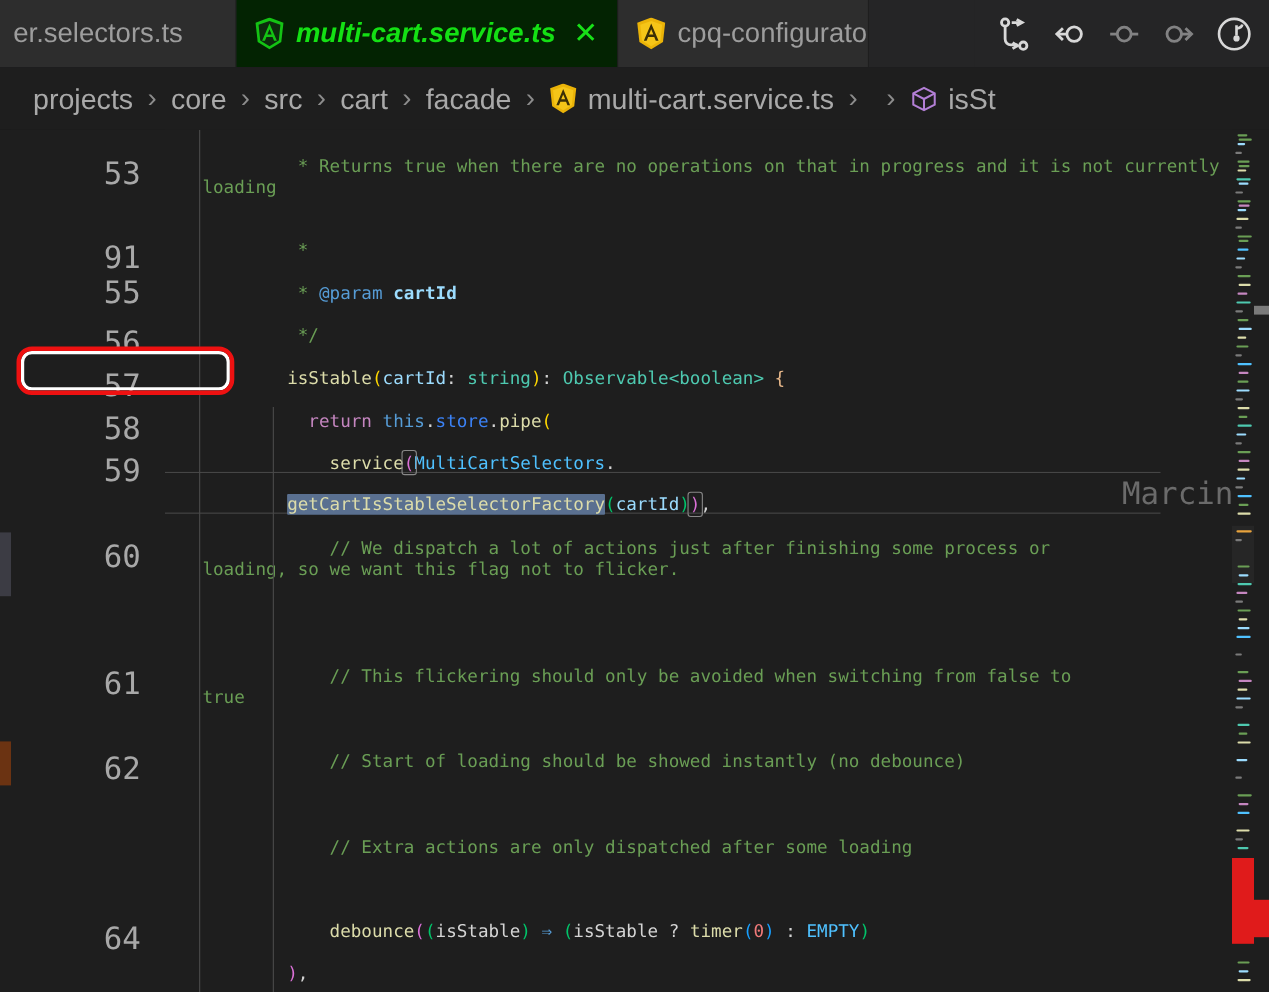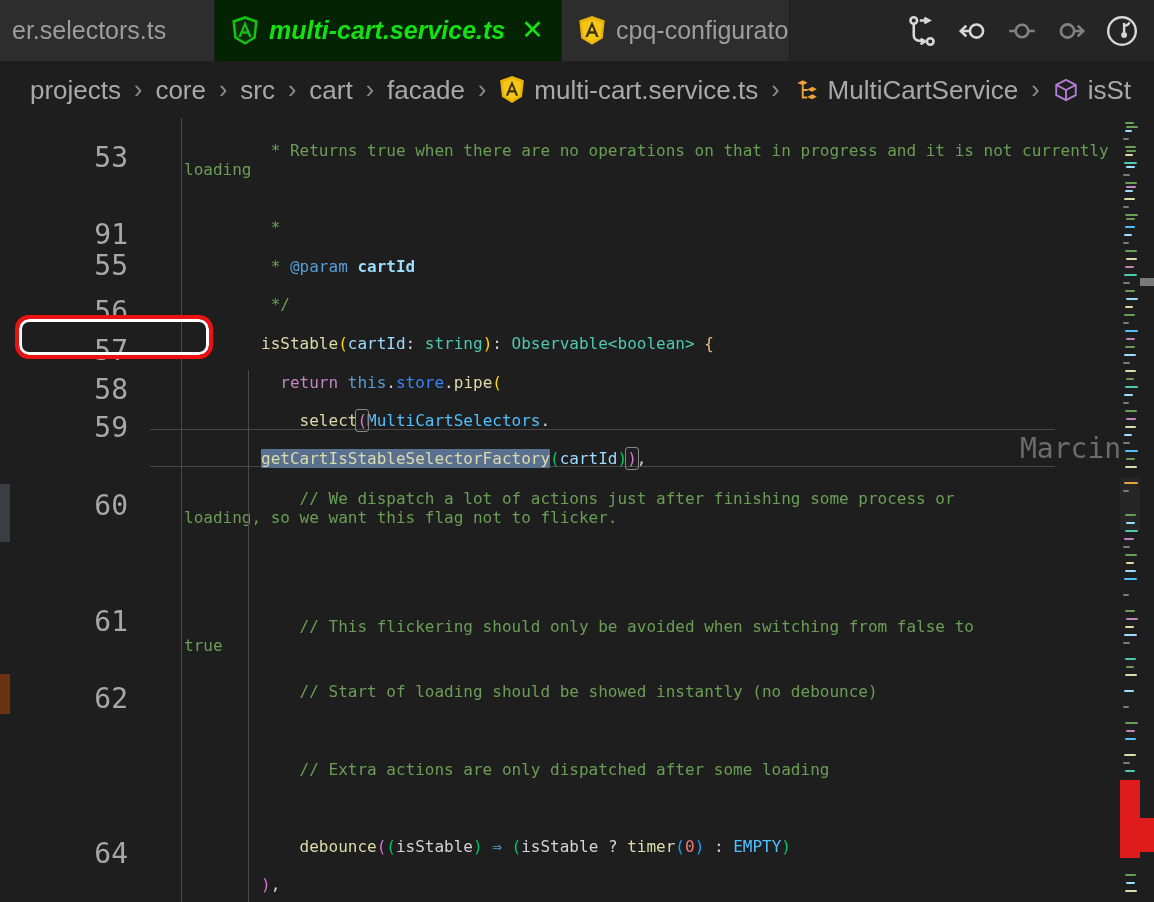--- a/index.html
+++ b/index.html
@@ -357,31 +357,20 @@
     <span class="crumb">
       <svg class="crumb-icon" viewBox="0 0 24 26">
         <path d="M12 0 L23 4 L21.3 19.2 L12 25 L2.7 19.2 L1 4 Z" fill="#eab308"></path>
         <path d="M12 2.6 L20.6 5.7 L19.3 18 L12 22.6 L4.7 18 L3.4 5.7 Z" fill="#f5c518"></path>
         <path d="M12 4.6 L17.8 18.3 L15.6 18.3 L14.4 15.3 L9.6 15.3 L8.4 18.3 L6.2 18.3 Z M12 9.1 L10.3 13.3 L13.7 13.3 Z" fill="#3b2f05"></path>
       </svg>
       <span class="crumb-text">multi-cart.service.ts</span>
     </span>
     <span class="sep">›</span>
 
-    <span class="crumb">
-      <svg class="crumb-icon" viewBox="0 0 24 24" fill="none" stroke="#e8a33d" stroke-width="1.8">
-        <path d="M4 5.5 L9 3 L13.5 5.2 L9 7.6 Z" fill="#e8a33d" stroke="none"></path>
-        <path d="M9 7.6 V12"></path>
-        <path d="M13 11.5 L18 9 L22 11.2 L17.5 13.6 Z" fill="#e8a33d" stroke="none"></path>
-        <path d="M13 18.5 L18 16 L22 18.2 L17.5 20.6 Z" fill="#e8a33d" stroke="none"></path>
-        <path d="M9 12 H13.5"></path>
-        <path d="M9 12 V19 H13"></path>
-      </svg>
-      <span class="crumb-text">MultiCartService</span>
-    </span>
     <span class="sep">›</span>
 
     <span class="crumb">
       <svg class="crumb-icon" viewBox="0 0 24 24" fill="none" stroke="#b37fd6" stroke-width="1.7">
         <path d="M12 2.6 L21 7.3 V16.7 L12 21.4 L3 16.7 V7.3 Z"></path>
         <path d="M3 7.3 L12 12 L21 7.3"></path>
         <path d="M12 12 V21.4"></path>
       </svg>
       <span class="crumb-text">isSt</span>
     </span>
@@ -434,34 +423,34 @@
 
       <div class="crow" style="top:197px;">
         <span class="t-fn">isStable</span><span class="t-p1">(</span><span class="t-var">cartId</span><span class="t-op">: </span><span class="t-type">string</span><span class="t-p1">)</span><span class="t-op">: </span><span class="t-type">Observable</span><span class="t-type">&lt;boolean&gt;</span><span class="t-op"> </span><span class="t-brace">{</span>
       </div>
 
       <div class="crow" style="top:236px;">
         <span class="t-plain">  </span><span class="t-kw">return</span><span class="t-plain"> </span><span class="t-this">this</span><span class="t-plain">.</span><span class="t-prop">store</span><span class="t-plain">.</span><span class="t-fn">pipe</span><span class="t-p1">(</span>
       </div>
 
       <div class="crow" style="top:274px;">
-        <span class="t-plain">    </span><span class="t-fn">select</span><span class="t-p2 bmatch">(</span><span class="t-cls">MultiCartSelectors</span><span class="t-plain">.</span>
+        <span class="t-plain">    </span><span class="t-fn">service</span><span class="t-p2 bmatch">(</span><span class="t-cls">MultiCartSelectors</span><span class="t-plain">.</span>
       </div>
 
       <div class="crow" style="top:312px;">
         <span class="t-fn sel">getCartIsStableSelectorFactory</span><span class="t-p4">(</span><span class="t-var">cartId</span><span class="t-p4">)</span><span class="t-p2 bmatch">)</span><span class="t-plain">,</span>
       </div>
 
       <div class="blame" style="top:312px; left:870px;">Marcin</div>
 
       <div class="crow" style="top:352px; padding-right:160px;">
         <span class="t-comment">    // We dispatch a lot of actions just after finishing some process or loading, so we want this flag not to flicker.</span>
       </div>
 
-      <div class="crow" style="top:480px; padding-right:160px;">
+      <div class="crow" style="top:468px; padding-right:160px;">
         <span class="t-comment">    // This flickering should only be avoided when switching from false to true</span>
       </div>
 
       <div class="crow" style="top:545px; padding-right:160px;">
         <span class="t-comment">    // Start of loading should be showed instantly (no debounce)</span>
       </div>
 
       <div class="crow" style="top:623px; padding-right:160px;">
         <span class="t-comment">    // Extra actions are only dispatched after some loading</span>
       </div>

